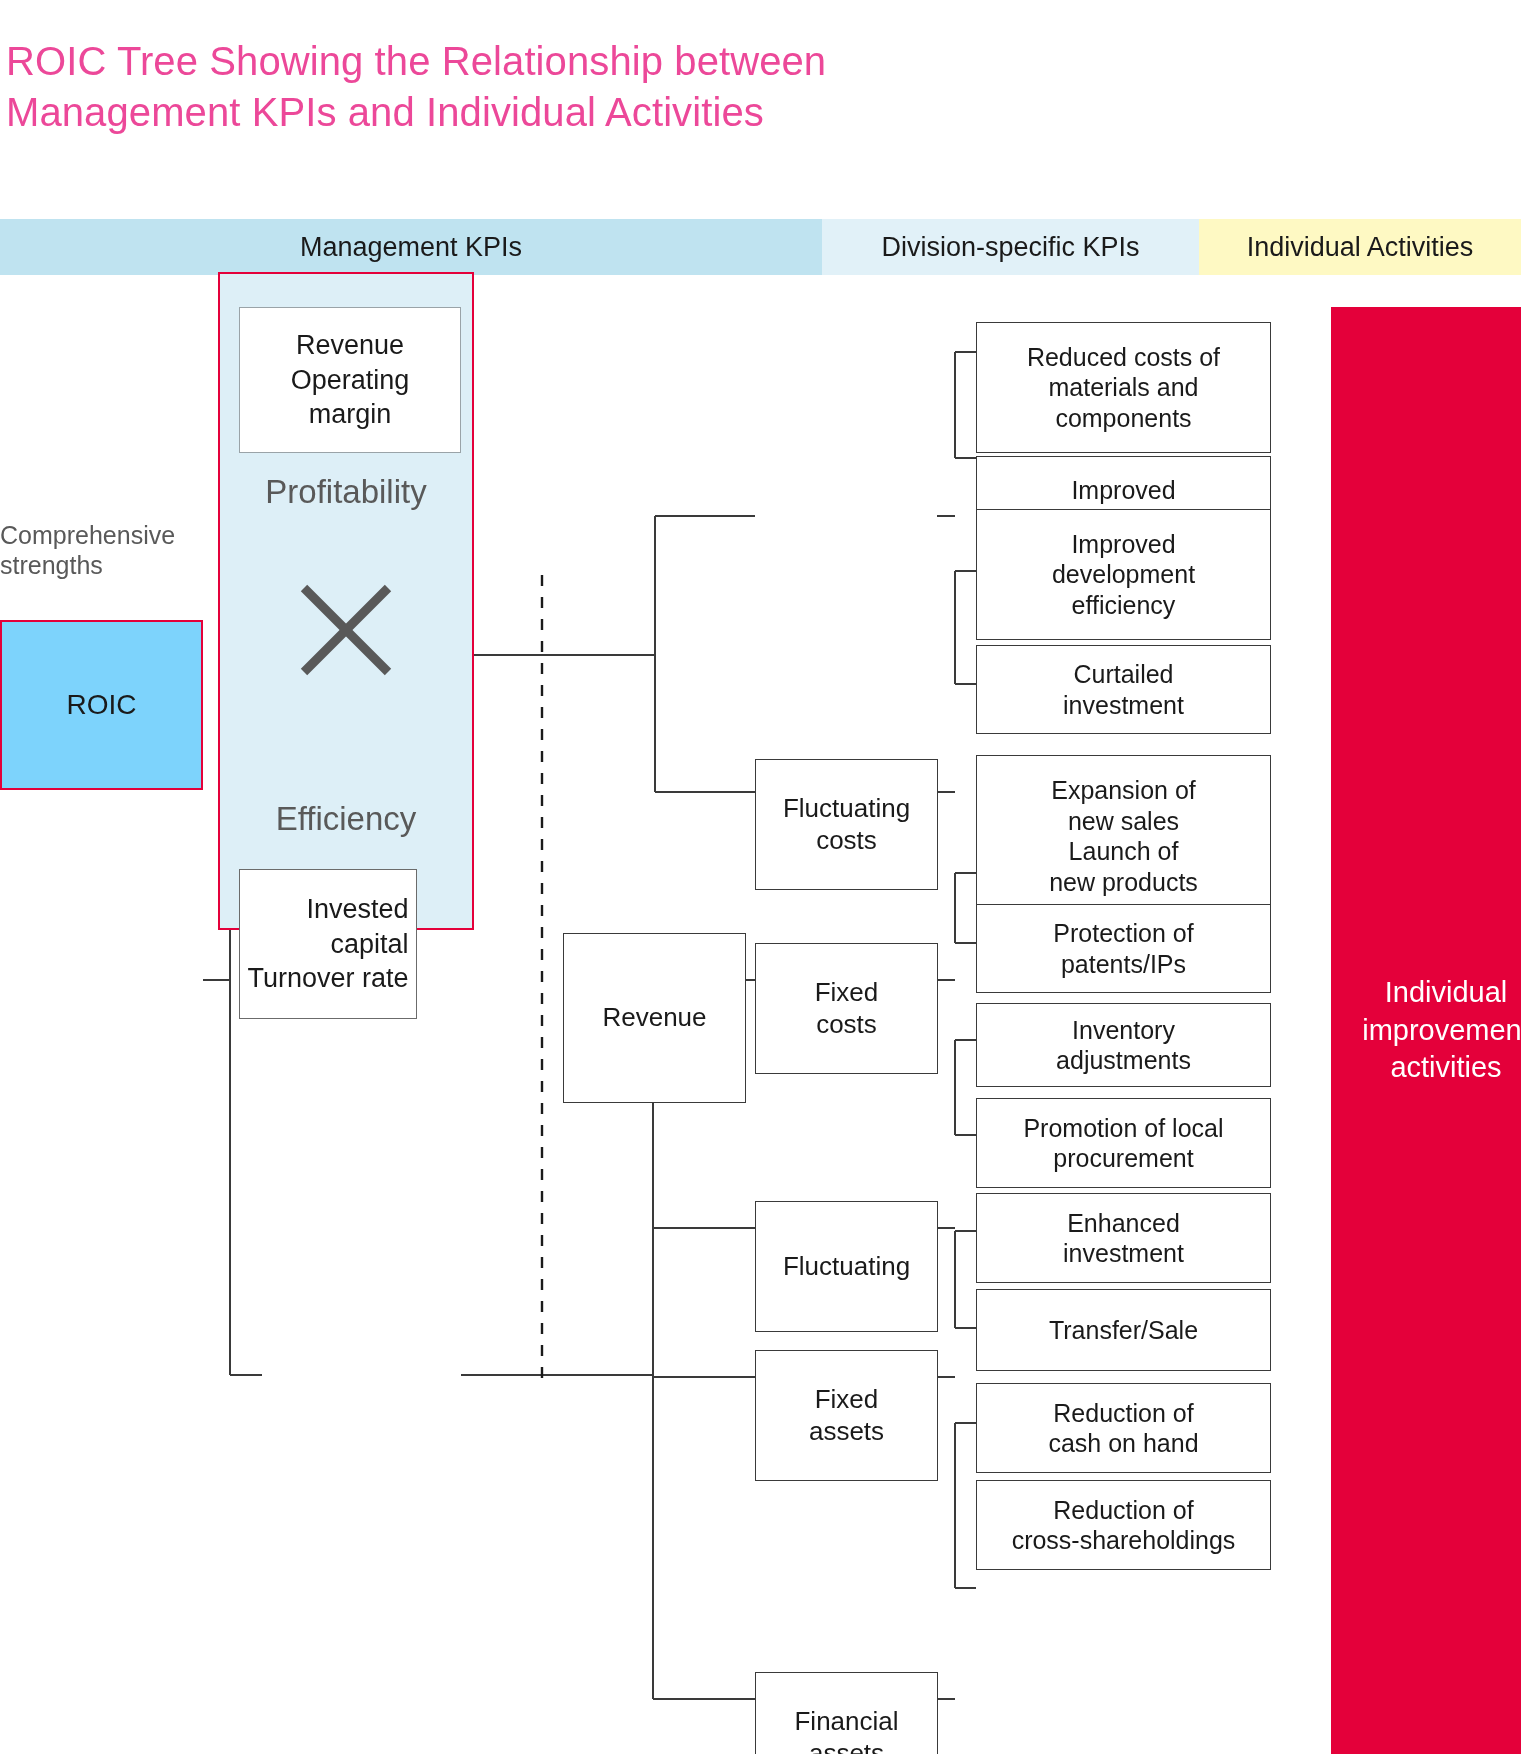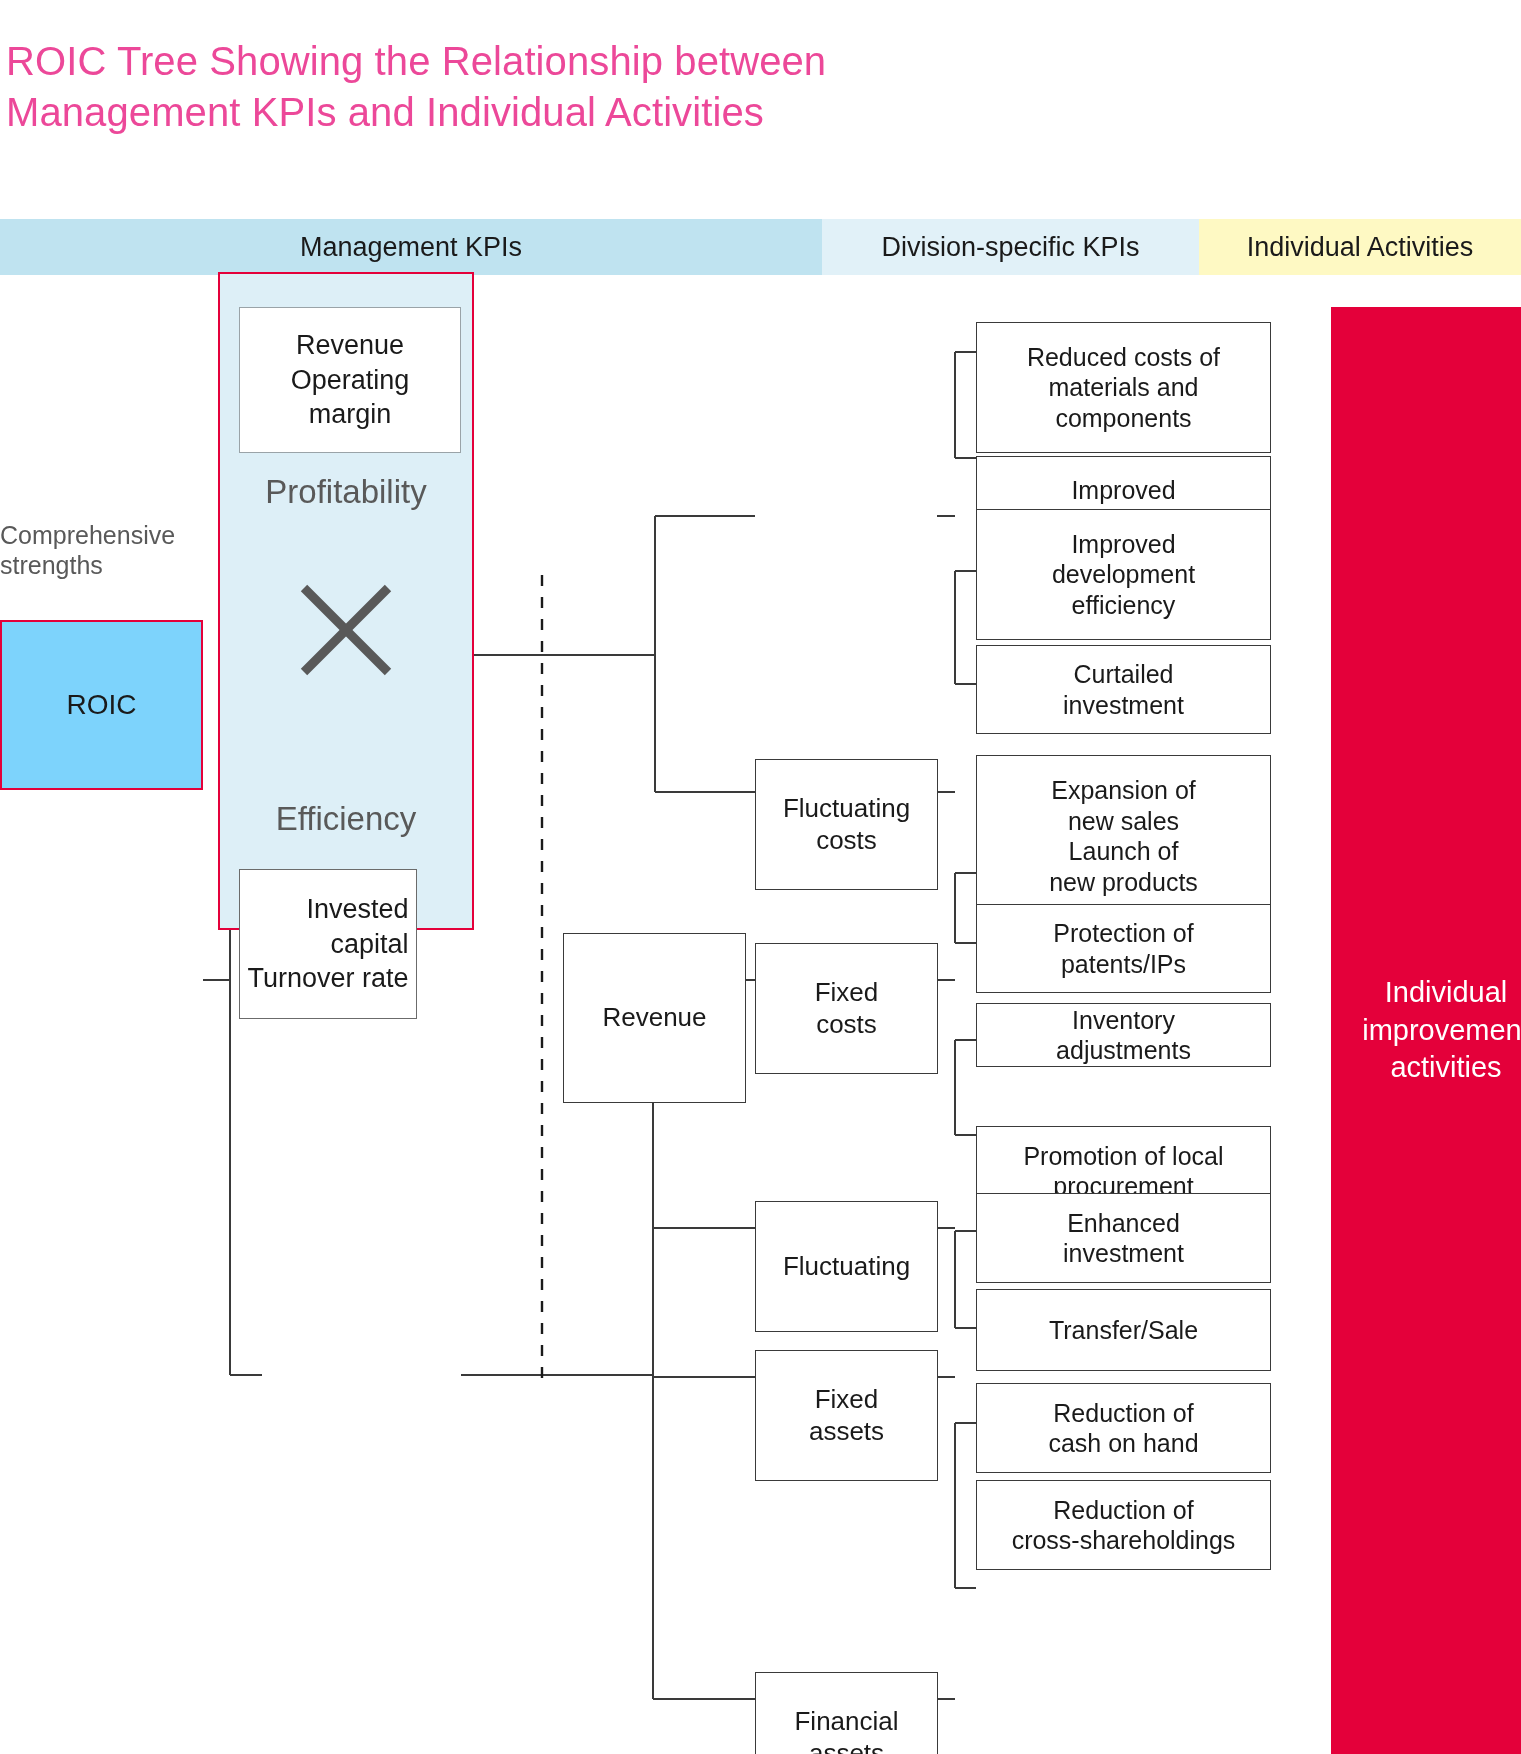--- a/index.html
+++ b/index.html
@@ -219,23 +219,23 @@
 development
 efficiency</div>
 <div class="node leaf" style="left:976px; top:645px; width:295px; height:89px;">Curtailed
 investment</div>
 <div class="node leaf" style="left:976px; top:755px; width:295px; height:162px;">Expansion of
 new sales
 Launch of
 new products</div>
 <div class="node leaf" style="left:976px; top:904px; width:295px; height:89px;">Protection of
 patents/IPs</div>
-<div class="node leaf" style="left:976px; top:1003px; width:295px; height:64px;">Inventory
+<div class="node leaf" style="left:976px; top:1003px; width:295px; height:84px;">Inventory
 adjustments</div>
-<div class="node leaf" style="left:976px; top:1098px; width:295px; height:90px;margin-top:28px;">Promotion of local
+<div class="node leaf" style="left:976px; top:1098px; width:295px; height:90px;">Promotion of local
 procurement</div>
 <div class="node leaf" style="left:976px; top:1193px; width:295px; height:90px;">Enhanced
 investment</div>
 <div class="node leaf" style="left:976px; top:1289px; width:295px; height:82px;">Transfer/Sale</div>
 <div class="node leaf" style="left:976px; top:1383px; width:295px; height:90px;">Reduction of
 cash on hand</div>
 <div class="node leaf" style="left:976px; top:1480px; width:295px; height:90px;">Reduction of
 cross-shareholdings</div>
 
 <div id="red-panel" style="top:307px;">Individual

